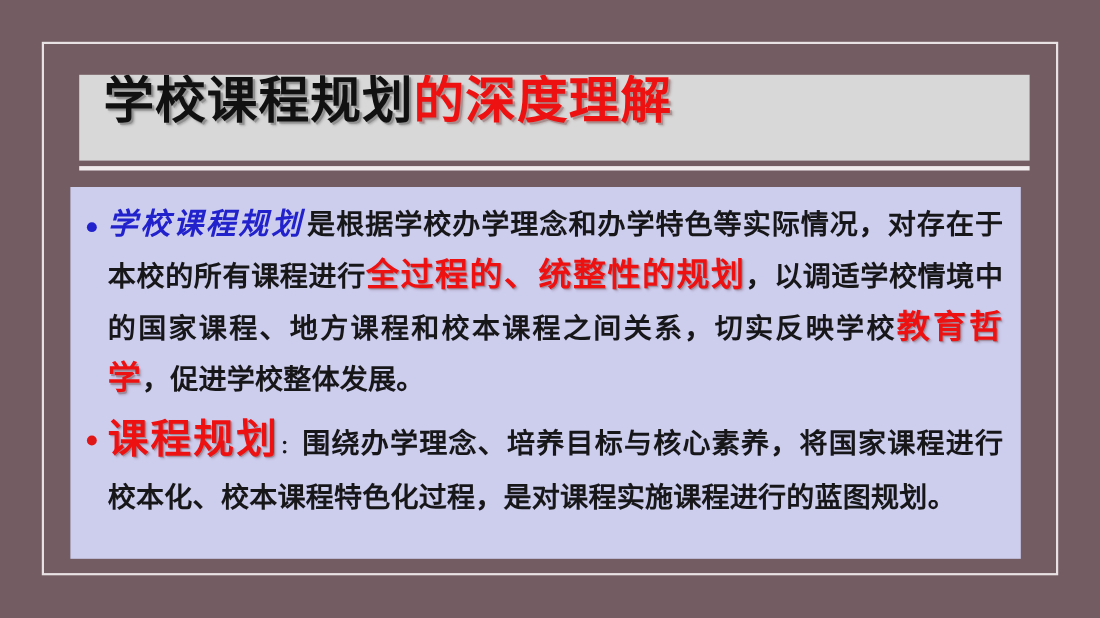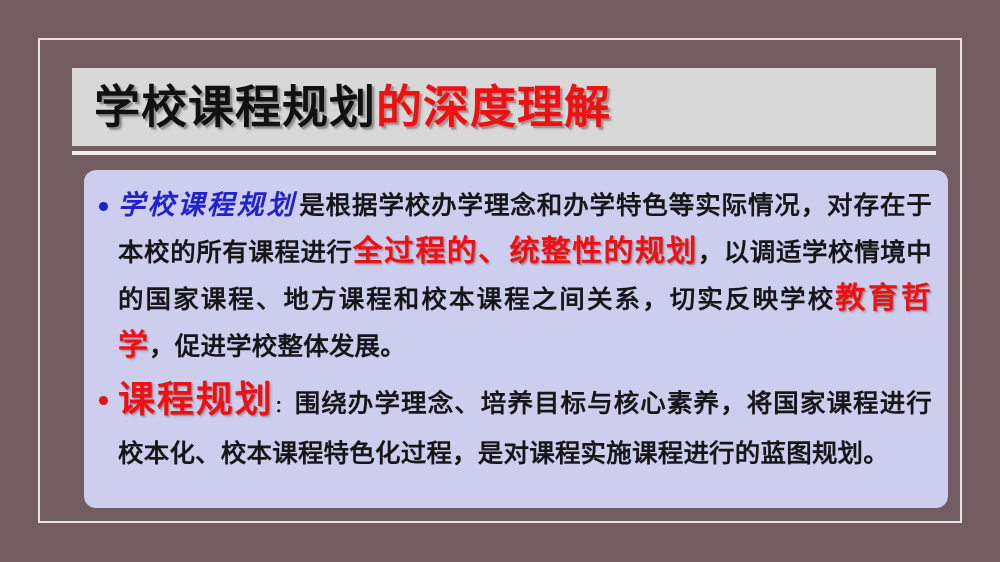--- a/index.html
+++ b/index.html
@@ -40,21 +40,21 @@
   
   .title-box {
     position: absolute;
     left: 72px;
     top: 68px;
     width: 864px;
     height: 78px;
     background: #d8d8d8;
     box-sizing: border-box;
     display: flex;
-    align-items: center;
+    align-items: flex-start;
     overflow: hidden;
   }
   .title-text {
     margin: 0;
     padding: 0 0 0 22px;
     font-size: 46px;
     line-height: 1;
     font-weight: 700;
     letter-spacing: 1px;
     white-space: nowrap;
@@ -76,29 +76,28 @@
     left: 72px;
     top: 151px;
     width: 864px;
     height: 4px;
     background: #efeaec;
   }
 
   
   .body-box {
     position: absolute;
-    left: 84px;
+    left: 64px;
     top: 170px;
     width: 864px;
     height: 338px;
     background: #cdcdee;
     box-sizing: border-box;
     padding: 12px 16px 10px 12px;
     overflow: hidden;
-    border-radius: 12px;
   }
 
   .bullet {
     position: relative;
     margin: 0;
     padding: 0 0 0 22px;
     font-size: 25.5px;
     line-height: 46px;
     font-weight: 700;
     color: #17171a;

